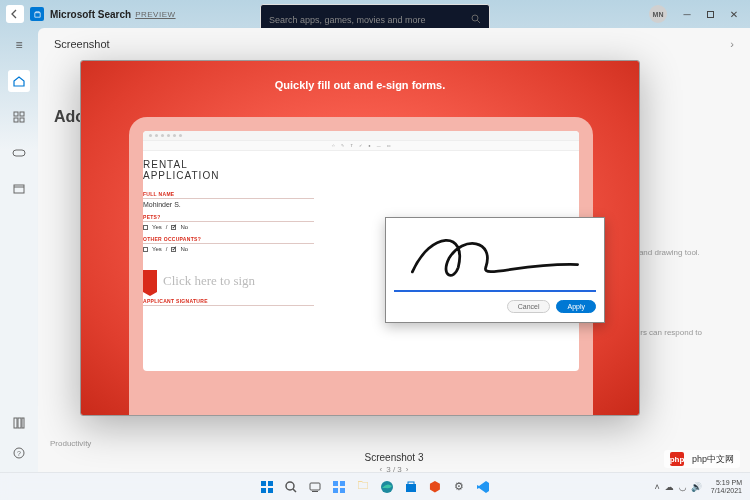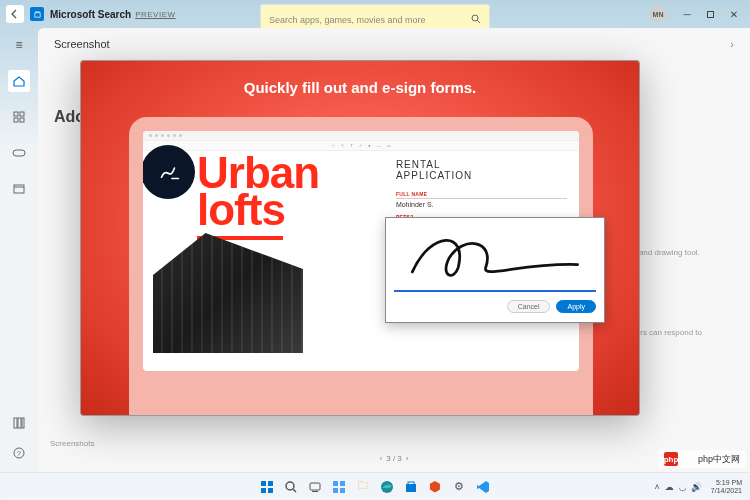--- a/index.html
+++ b/index.html
@@ -4,21 +4,21 @@
 <style>
   * { box-sizing: border-box; margin: 0; padding: 0; font-family: 'Segoe UI', sans-serif; }
   body { width: 750px; height: 500px; overflow: hidden; background: linear-gradient(180deg, #b8d4e3 0%, #d4e4ed 15%, #f0f4f7 30%); position: relative; }
 
   
   .titlebar { height: 28px; display: flex; align-items: center; padding: 0 6px; font-size: 10px; }
   .tb-back { width: 18px; height: 18px; display:flex; align-items:center; justify-content:center; border-radius:3px; background:#fff; margin-right:6px; color:#555; }
   .tb-storeicon { width: 14px; height: 14px; background:#0078d4; border-radius:2px; margin-right:6px; display:flex; align-items:center; justify-content:center; color:#fff; font-size:9px;}
   .tb-title { font-weight:600; color:#222; }
   .tb-preview { font-size:8px; color:#666; margin-left:4px; letter-spacing:0.5px;text-decoration:underline; }
-  .tb-search { position:absolute; left:50%; transform:translateX(-50%); top:4px; width:230px; height:32px; background:#fef9c3; border-radius:3px; display:flex; align-items:center; padding:0 8px; font-size:9px; color:#888; border:1px solid #e0e0e0;}
+  .tb-search { position:absolute; left:50%; transform:translateX(-50%); top:4px; width:230px; height:32px; background:#0f172a; border-radius:3px; display:flex; align-items:center; padding:0 8px; font-size:9px; color:#888; border:1px solid #e0e0e0;}
   .tb-search-icon { margin-left:auto; font-size:10px; color:#666; }
   .tb-right { position:absolute; right:0; top:0; display:flex; align-items:center; height:28px; gap:14px; padding-right:10px; }
   .tb-avatar { width:18px; height:18px; border-radius:50%; background:#d0d0d0; display:flex; align-items:center; justify-content:center; font-size:7px; font-weight:600; color:#555; }
   .tb-winbtn { font-size:10px; color:#444; width:12px; text-align:center; }
   .tb-winbtn.sq { border:1px solid #444; width:7px; height:7px; }
 
   
   .store-body { position:absolute; top:28px; left:0; right:0; bottom:28px; display:flex; }
   .sidebar { width:38px; background:transparent; display:flex; flex-direction:column; align-items:center; padding-top:6px; gap:14px; color:#555; font-size:12px;}
   .sidebar .item { width:22px; height:22px; display:flex; align-items:center; justify-content:center; border-radius:3px; }
@@ -27,21 +27,21 @@
 
   .main { flex:1; background:#f7f7f7; position:relative; border-radius:6px 0 0 0; overflow:hidden; }
   .section-head { padding:10px 16px; font-size:11px; color:#333; display:flex; align-items:center; }
   .section-head .chev { margin-left:auto; color:#888; font-size:11px; }
   .app-name-hint { position:absolute; left:16px; top:80px; font-size:16px; font-weight:600; color:#444; }
   .faint-text { position:absolute; font-size:8px; color:#999; }
 
   
   .viewer { position:absolute; left:80px; top:60px; width:560px; height:356px; background:#fff; border-radius:3px; box-shadow:0 10px 40px rgba(0,0,0,0.3); overflow:hidden; border:1px solid #999;}
   .viewer-content { position:absolute; inset:0; background: radial-gradient(ellipse at 50% 45%, #ff7a6b 0%, #f55a4a 40%, #e03e2e 75%, #c92a1a 100%); }
-  .tagline { position:absolute; top:18px; left:0; right:0; text-align:center; color:#fff; font-size:15px; font-weight:600; }
+  .tagline { position:absolute; top:18px; left:0; right:0; text-align:center; color:#fff; font-size:11px; font-weight:600; }
 
   
   .laptop { position:absolute; left:48px; top:56px; width:464px; height:300px; }
   .lap-bezel { position:absolute; inset:0; background:#f5b5ab; border-radius:18px 18px 0 0; }
   .lap-screen { position:absolute; left:14px; top:14px; right:14px; height:240px; background:#fff; border-radius:4px; overflow:hidden; }
   .doc-toolbar { height:10px; background:#f5f5f5; border-bottom:1px solid #eee; display:flex; align-items:center; gap:3px; padding:0 6px; }
   .doc-toolbar span { width:3px; height:3px; background:#ccc; border-radius:50%; }
   .doc-toolbar2 { height:10px; background:#fafafa; border-bottom:1px solid #eee; display:flex; align-items:center; gap:6px; padding:0 30px; font-size:4px; color:#888; justify-content:center;}
   .doc-body { display:flex; height:calc(100% - 20px); }
   .doc-left { width:58%; position:relative; padding:6px 10px; }
@@ -75,21 +75,21 @@
 
   
   .taskbar { position:absolute; left:0; right:0; bottom:0; height:28px; background:rgba(240,244,248,0.88); backdrop-filter:blur(6px); border-top:1px solid rgba(0,0,0,0.06); display:flex; align-items:center; }
   .taskbar-center { position:absolute; left:50%; transform:translateX(-50%); display:flex; gap:6px; }
   .tb-icon { width:18px; height:18px; border-radius:3px; display:flex; align-items:center; justify-content:center; font-size:11px; }
   .taskbar-right { margin-left:auto; display:flex; align-items:center; gap:8px; padding-right:8px; font-size:7px; color:#444; }
   .tray-icons { display:flex; gap:5px; font-size:9px; color:#555; align-items:center; }
   .clock { text-align:right; line-height:1.1; }
 
   
-  .watermark { position:absolute; right:4px; bottom:32px; display:flex; align-items:center; gap:20px; background:rgba(255,255,255,0.7); padding:2px 6px; border-radius:3px; font-size:9px; color:#333; }
+  .watermark { position:absolute; right:10px; bottom:32px; display:flex; align-items:center; gap:8px; background:rgba(255,255,255,0.7); padding:2px 6px; border-radius:3px; font-size:9px; color:#333; }
   .wm-logo { width:14px; height:14px; background:#e02a1a; color:#fff; border-radius:2px; display:flex; align-items:center; justify-content:center; font-size:8px; font-weight:700; }
 </style>
 </head>
 <body>
 
 <div class="titlebar">
   <div class="tb-back">
     <svg width="10" height="10" viewBox="0 0 10 10">
         <path d="M6 1 L2 5 L6 9" stroke="#555" stroke-width="1.3" fill="none"></path>
       </svg>
@@ -163,25 +163,26 @@
       </div>
     </div>
   </div>
 
   <div class="main">
     <div class="section-head">
       <span>Screenshot</span>
       <span class="chev">›</span>
     </div>
     <div class="app-name-hint">Ado</div>
-    <div class="faint-text" style="left:12px; bottom:24px;">Screenshots</div>
+    <div class="faint-text" style="left:12px; bottom:24px;">Productivity</div>
     <div class="faint-text" style="right:30px; top:220px; width:90px;">ehand drawing tool.</div>
     <div class="faint-text" style="right:30px; top:300px; width:90px;">wers can respond to</div>
 
     <div class="below-viewer">
+      <div>Screenshot 3</div>
       <div class="counter">
         <span>‹</span>
         <span><span>3</span> / <span>3</span></span>
         <span>›</span>
       </div>
     </div>
   </div>
 </div>
 
 <div class="viewer">
@@ -202,32 +203,20 @@
         <div class="doc-toolbar2">
             <span>☆</span>
             <span>✎</span>
             <span>T</span>
             <span>✓</span>
             <span>●</span>
             <span>—</span>
             <span>▭</span>
           </div>
         <div class="doc-body">
-          <div class="doc-left">
-            <div class="sig-circle">
-              <svg viewBox="0 0 40 40">
-                  <path d="M10 28 Q14 18 20 22 Q26 26 30 14 M26 30 h10" stroke="#fff" stroke-width="2.5" fill="none" stroke-linecap="round"></path>
-                </svg>
-            </div>
-            <div class="urban">
-              <span>Urban</span><br>
-              <span style="position:relative;"><span>lofts</span><span class="lofts-underline"></span></span>
-            </div>
-            <div class="building"></div>
-          </div>
           <div class="doc-right">
             <div class="rental-title">
               <span>RENTAL</span><br><span>APPLICATION</span>
             </div>
             <div class="field-label">FULL NAME</div>
             <div class="field-value">Mohinder S.</div>
             <div class="field-label">PETS?</div>
             <div class="checkrow">
               <span class="box"></span><span>Yes</span> / <span class="box" style="position:relative;">
                   <span style="position:absolute;top:-3px;left:-1px;font-size:7px;">✓</span>

